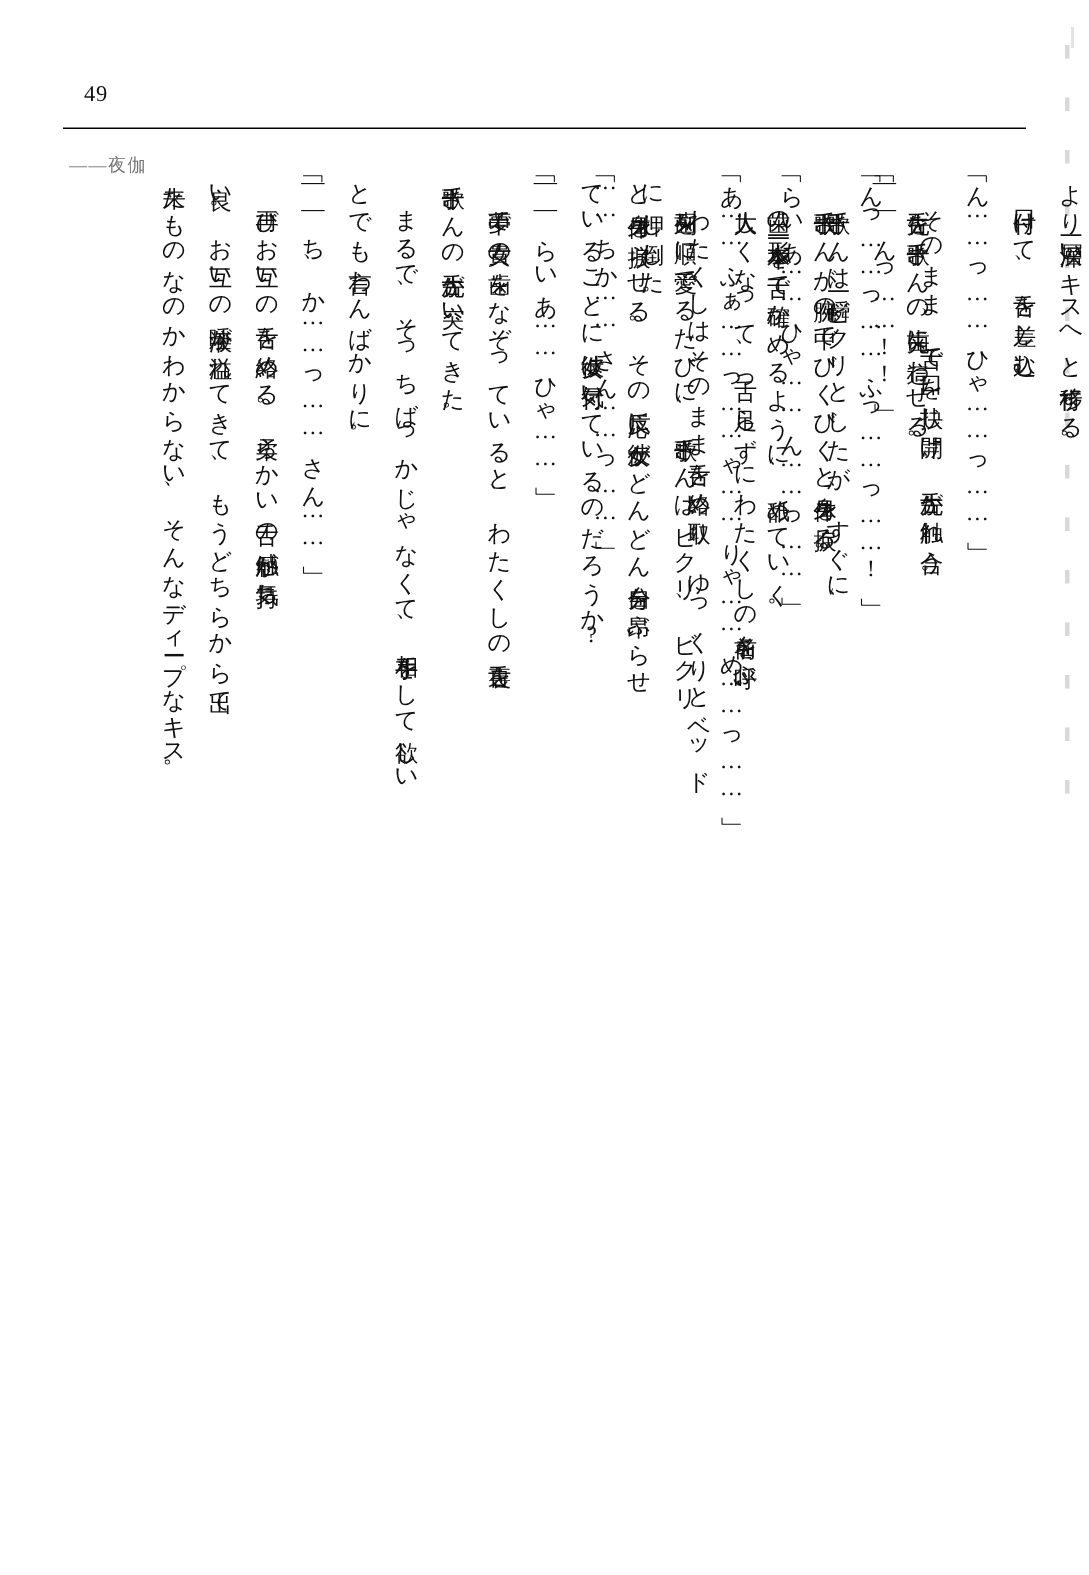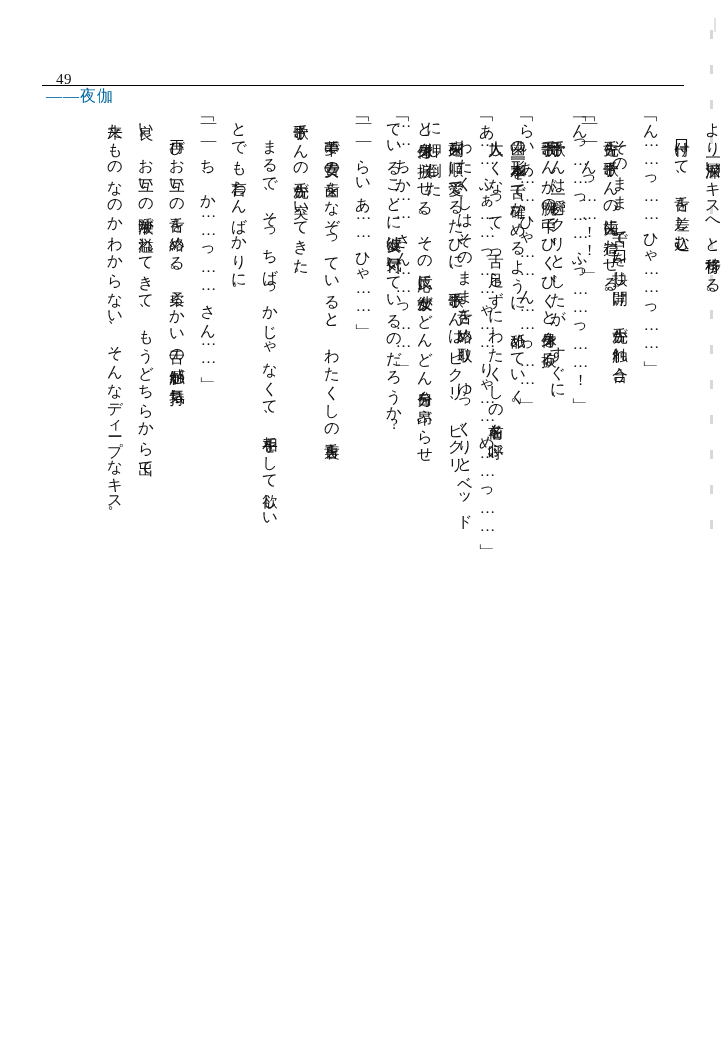--- a/index.html
+++ b/index.html
@@ -35,29 +35,28 @@
     background: #000000;
   }
 
   .page-number {
     position: absolute;
     left: 56px;
     top: 55px;
     font-size: 15px;
     letter-spacing: 0.5px;
     color: #111;
-    margin-top: 16px;
   }
 
   .running-head {
     position: absolute;
     left: 46px;
-    top: 86px;
-    font-size: 16px;
-    color: #0369a1;
+    top: 102px;
+    font-size: 12px;
+    color: #737373;
     letter-spacing: 1px;
     white-space: nowrap;
   }
 
   
   .col-right {
     position: absolute;
     top: 112px;
     right: 38px;
     height: 880px;

